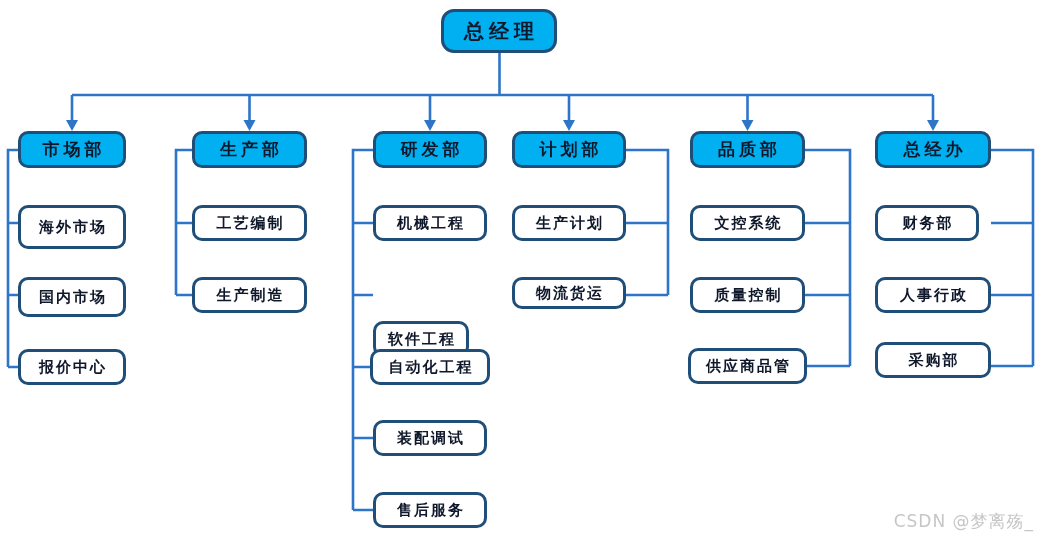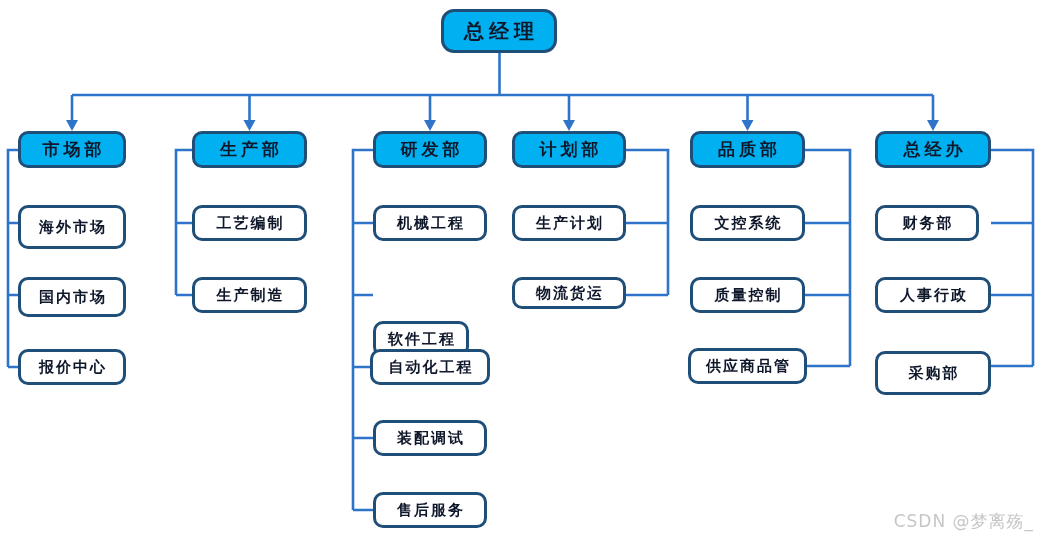--- a/index.html
+++ b/index.html
@@ -128,17 +128,17 @@
 
   <div class="node child" style="left:512px; top:205px; width:114px; height:36px;">生产计划</div>
   <div class="node child" style="left:512px; top:277px; width:114px; height:32px;">物流货运</div>
 
   <div class="node child" style="left:690px; top:205px; width:115px; height:36px;">文控系统</div>
   <div class="node child" style="left:690px; top:277px; width:115px; height:36px;text-align:center;">质量控制</div>
   <div class="node child" style="left:688px; top:348px; width:119px; height:36px;">供应商品管</div>
 
   <div class="node child" style="left:875px; top:205px; width:104px; height:36px;">财务部</div>
   <div class="node child" style="left:875px; top:277px; width:116px; height:36px;">人事行政</div>
-  <div class="node child" style="left:875px; top:351px; width:116px; height:44px;">采购部</div>
+  <div class="node child" style="left:875px; top:342px; width:116px; height:36px;">采购部</div>
 
   <div class="watermark">CSDN @梦离殇_</div>
 
 </div>
 
 </body></html>

